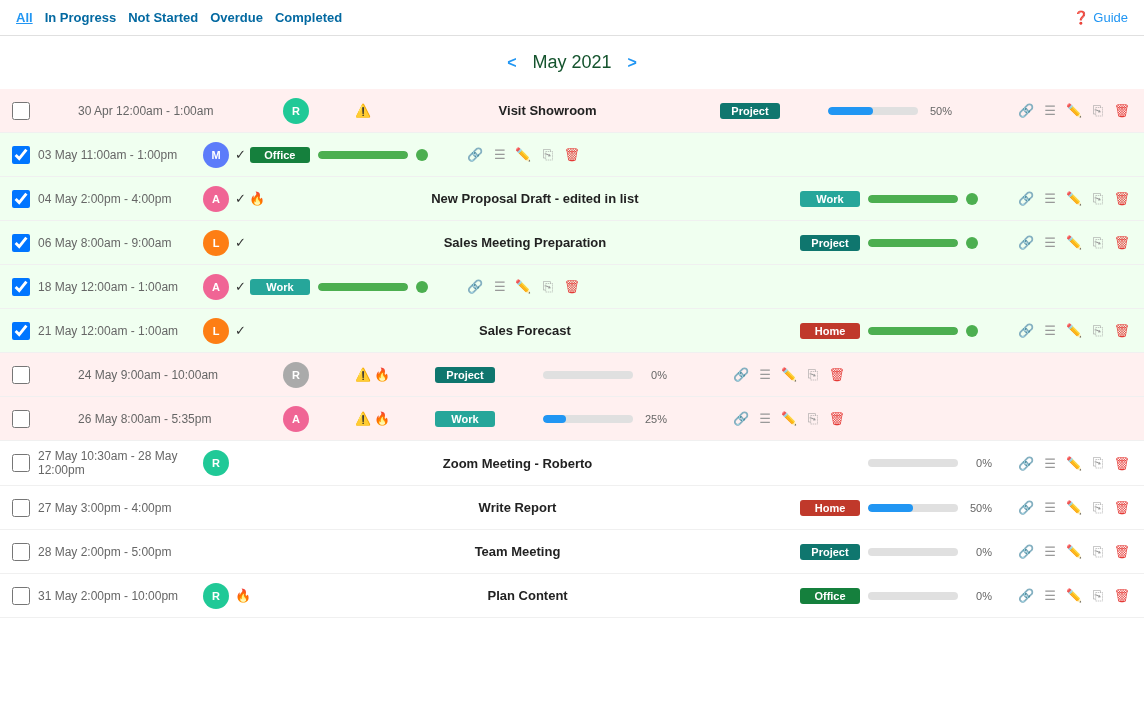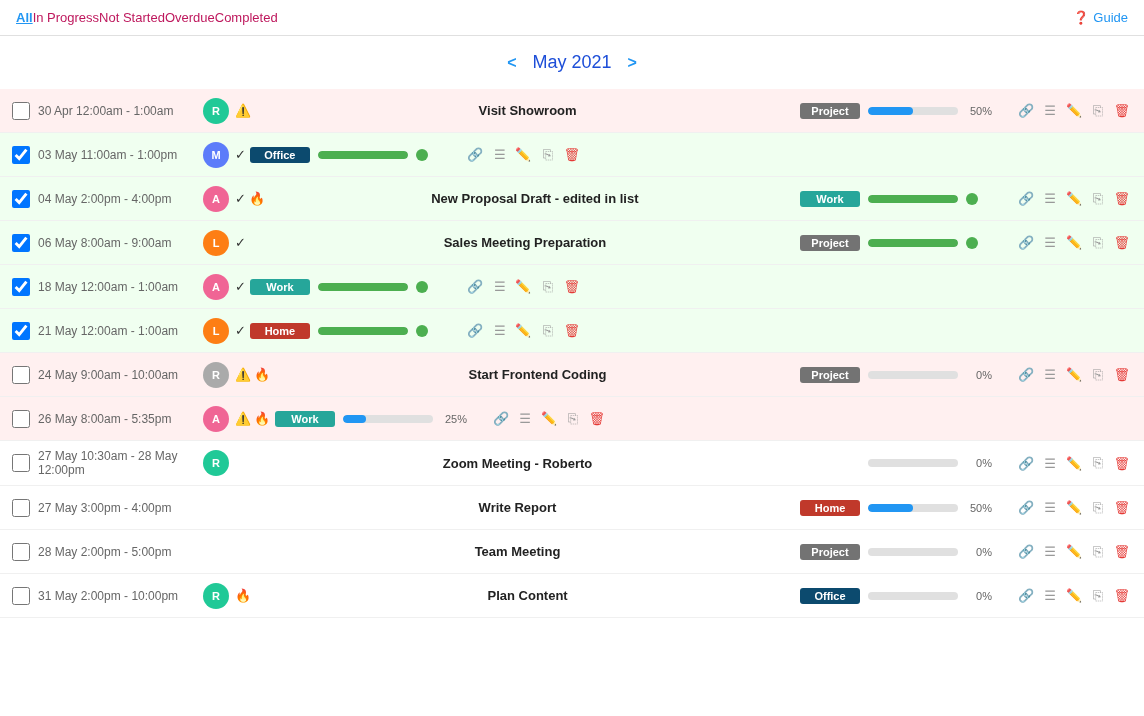--- a/index.html
+++ b/index.html
@@ -5,50 +5,51 @@
     * { box-sizing: border-box; margin: 0; padding: 0; }
     body { font-family: Arial, sans-serif; font-size: 13px; background: #fff; color: #333; }
     
     .top-nav {
       display: flex;
       align-items: center;
       justify-content: space-between;
       padding: 8px 16px;
       border-bottom: 1px solid #e0e0e0;
     }
-    .filter-tabs { display: flex; gap: 0; align-items: center; }
+    .filter-tabs { display: flex; gap: 12px; align-items: center; }
     .filter-tab {
       cursor: pointer;
-      color: #be185d;
+      color: #0369a1;
       font-size: 13px;
       padding: 2px 0;
+      font-weight: bold;
     }
     .filter-tab.active { color: #2196F3; font-weight: bold; text-decoration: underline; }
     .guide-link { color: #2196F3; font-size: 13px; cursor: pointer; }
     
     .month-nav {
       display: flex;
       align-items: center;
       justify-content: center;
       padding: 16px;
       gap: 16px;
     }
     .month-nav-btn { cursor: pointer; color: #2196F3; font-size: 16px; font-weight: bold; }
-    .month-title { font-size: 18px; color: #1d4ed8; font-weight: 500; }
+    .month-title { font-size: 18px; color: #14532d; font-weight: 500; }
     
     .task-list { width: 100%; }
     
     .task-row {
       display: flex;
       align-items: center;
       padding: 8px 12px;
       border-bottom: 1px solid #f0f0f0;
       min-height: 44px;
     }
-    .task-row.pink-bg { background: #fff0f0; }
+    .task-row.pink-bg { background: #fff0f0; gap: 40px; }
     .task-row.green-bg { background: #f0fff0; }
     .task-row.white-bg { background: #fff; }
     
     .task-checkbox {
       width: 18px;
       height: 18px;
       margin-right: 8px;
       flex-shrink: 0;
       cursor: pointer;
     }
@@ -93,22 +94,22 @@
       width: 60px;
       text-align: center;
       padding: 2px 8px;
       border-radius: 3px;
       font-size: 11px;
       font-weight: bold;
       color: #fff;
       margin-right: 8px;
       flex-shrink: 0;
     }
-    .tag-project { background: #737373; }
-    .tag-office { background: #0c4a6e; }
+    .tag-project { background: #0f766e; }
+    .tag-office { background: #15803d; }
     .tag-work { background: #26a69a; }
     .tag-home { background: #c0392b; }
     
     .task-progress-area {
       display: flex;
       align-items: center;
       width: 140px;
       flex-shrink: 0;
     }
     .progress-bar-bg {
@@ -285,41 +286,41 @@
         <div class="action-icon blue">✏️</div>
         <div class="action-icon">⎘</div>
         <div class="action-icon red">🗑</div>
       </div>
     </div>
     <div class="task-row green-bg">
       <input type="checkbox" class="task-checkbox" checked="" style="">
       <div class="task-date">21 May 12:00am - 1:00am</div>
       <div class="task-avatar avatar-orange" style="background: rgb(253, 126, 20);">L</div>
       <span class="task-icons">✓</span>
+      <div class="task-name">Sales Forecast</div>
       <div class="task-tag tag-home">Home</div>
       <div class="task-progress-area">
         <div class="progress-bar-bg">
           <div class="progress-bar-fill fill-green" style="width: 100%;"></div>
         </div>
         <div class="progress-dot"></div>
       </div>
       <div class="task-actions">
         <div class="action-icon">🔗</div>
         <div class="action-icon">☰</div>
         <div class="action-icon blue">✏️</div>
         <div class="action-icon">⎘</div>
         <div class="action-icon red">🗑</div>
       </div>
     </div>
     <div class="task-row pink-bg">
       <input type="checkbox" class="task-checkbox" style="">
       <div class="task-date">24 May 9:00am - 10:00am</div>
       <div class="task-avatar avatar-gray" style="background: rgb(170, 170, 170);">R</div>
       <span class="task-icons">⚠️ 🔥</span>
-      <div class="task-name">Start Frontend Coding</div>
       <div class="task-tag tag-project">Project</div>
       <div class="task-progress-area">
         <div class="progress-bar-bg">
           <div class="progress-bar-fill fill-blue" style="width: 0%;"></div>
         </div>
         <div class="progress-pct">0%</div>
       </div>
       <div class="task-actions">
         <div class="action-icon">🔗</div>
         <div class="action-icon">☰</div>

